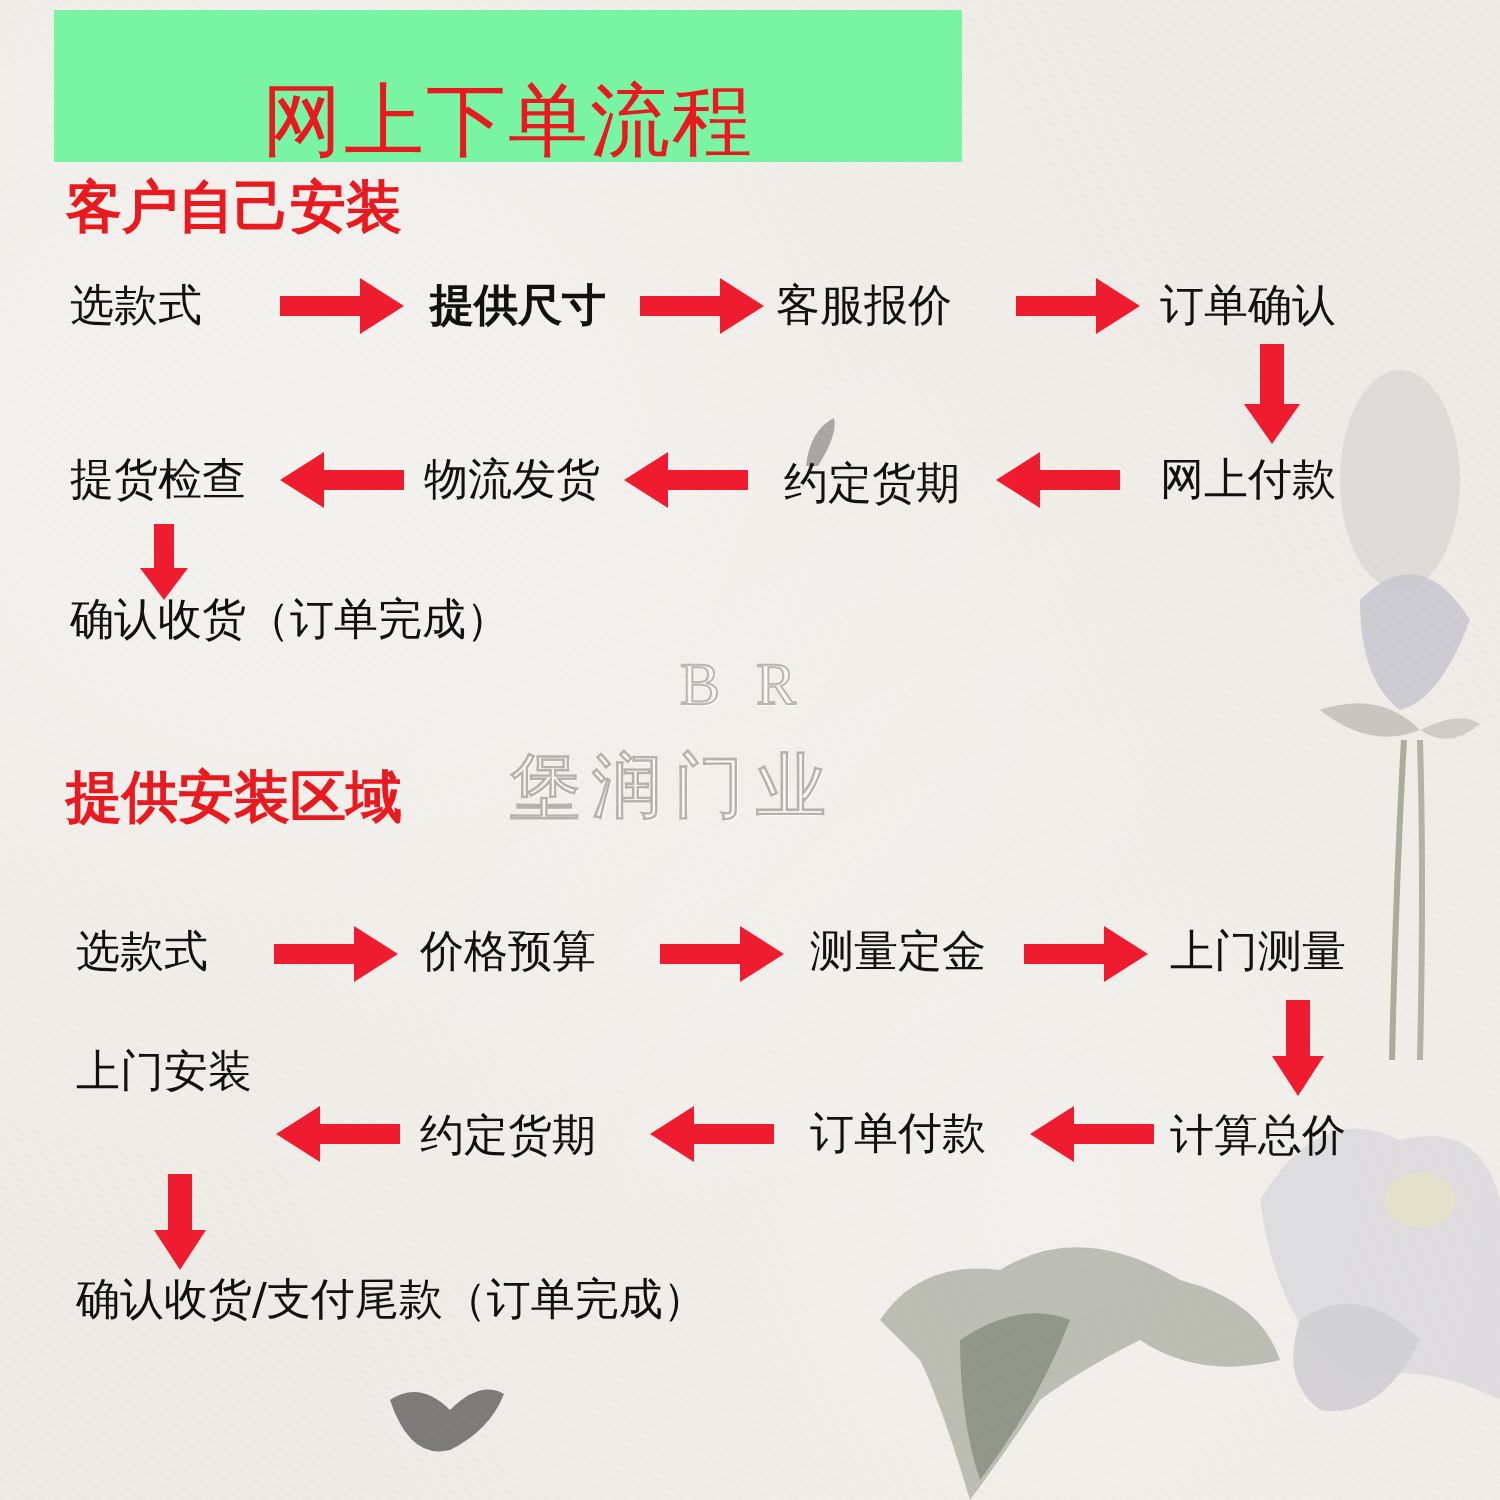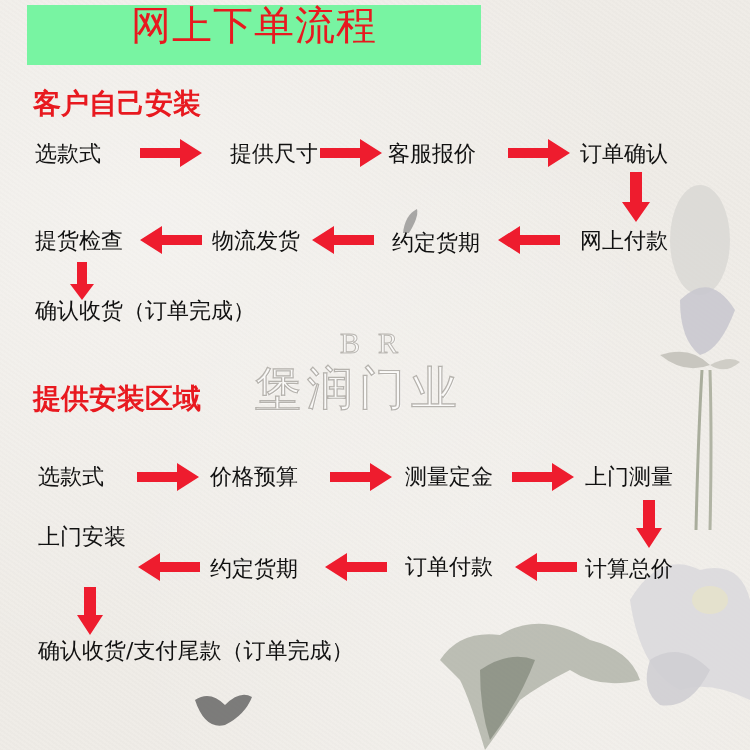--- a/index.html
+++ b/index.html
@@ -10,43 +10,43 @@
     }
     .paper {
       position: absolute; inset: 0;
       background:
         radial-gradient(ellipse at 20% 30%, rgba(255,255,255,0.35), rgba(255,255,255,0) 60%),
         radial-gradient(ellipse at 70% 80%, rgba(255,255,255,0.25), rgba(255,255,255,0) 55%),
         repeating-linear-gradient(35deg, rgba(0,0,0,0.012) 0 2px, rgba(255,255,255,0.02) 2px 4px),
         #efece7;
     }
     .title-bar {
-      position: absolute; left: 27px; top: 5px; width: 454px; height: 60px;
+      position: absolute; left: 27px; top: 5px; width: 454px; height: 76px;
       background: #78f4a2;
-      display: flex; align-items: flex-start; justify-content: center;
+      display: flex; align-items: flex-end; justify-content: center;
     }
     .title-bar span {
       color: #e8191f; font-size: 40px; letter-spacing: 1px; line-height: 1;
     }
     .section-title {
       position: absolute; color: #e8191f; font-size: 28px; line-height: 1; font-weight: bold;
     }
     .step {
       position: absolute; color: #111; font-size: 22px; line-height: 1; white-space: nowrap;
     }
     .arrow { position: absolute; }
     .arrow svg { display: block; }
     .watermark-br {
       position: absolute; left: 340px; top: 326px; font-size: 30px; letter-spacing: 18px;
       color: transparent; -webkit-text-stroke: 1px #b9b6b1;
       text-shadow: 1px 1px 0 rgba(255,255,255,0.6);
       font-family: Liberation Serif, serif;
     }
     .watermark-cn {
-      position: absolute; left: 255px; top: 358px; font-size: 46px; letter-spacing: 6px;
+      position: absolute; left: 255px; top: 370px; font-size: 35px; letter-spacing: 6px;
       color: transparent; -webkit-text-stroke: 1.2px #b5b2ad;
       text-shadow: 1px 1px 0 rgba(255,255,255,0.7);
     }
     .deco { position: absolute; }
   </style>
 </head>
 <body>
 
 <div class="paper"></div>
 
@@ -86,21 +86,21 @@
 <div class="watermark-cn">堡润门业</div>
 
 <div class="section-title" style="left:33px;top:90px;">客户自己安装</div>
 
 <div class="step" style="left:35px;top:143px;">选款式</div>
 <div class="arrow" style="left:140px;top:139px;">
     <svg width="62" height="28" viewBox="0 0 62 28">
       <path d="M0 9 H40 V0 L62 14 L40 28 V19 H0Z" fill="#ee1c2e"></path>
     </svg>
   </div>
-<div class="step" style="left:230px;top:143px;">提供尺寸</div>
+<div class="step" style="left:215px;top:143px;font-weight:bold;">提供尺寸</div>
 <div class="arrow" style="left:320px;top:139px;">
     <svg width="62" height="28" viewBox="0 0 62 28">
       <path d="M0 9 H40 V0 L62 14 L40 28 V19 H0Z" fill="#ee1c2e"></path>
     </svg>
   </div>
 <div class="step" style="left:388px;top:143px;">客服报价</div>
 <div class="arrow" style="left:508px;top:139px;">
     <svg width="62" height="28" viewBox="0 0 62 28">
       <path d="M0 9 H40 V0 L62 14 L40 28 V19 H0Z" fill="#ee1c2e"></path>
     </svg>

